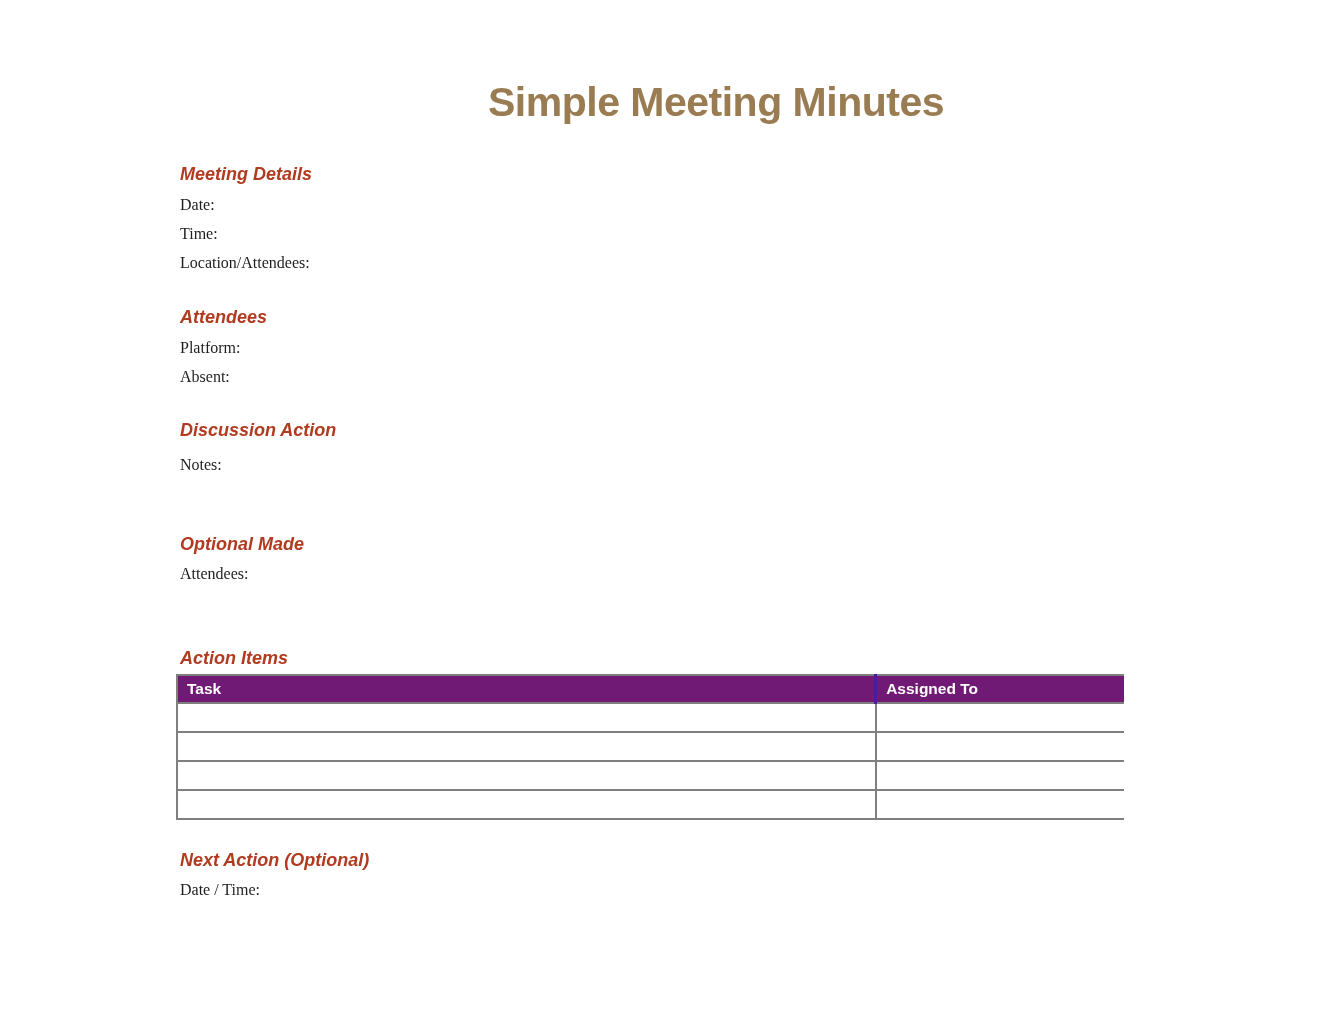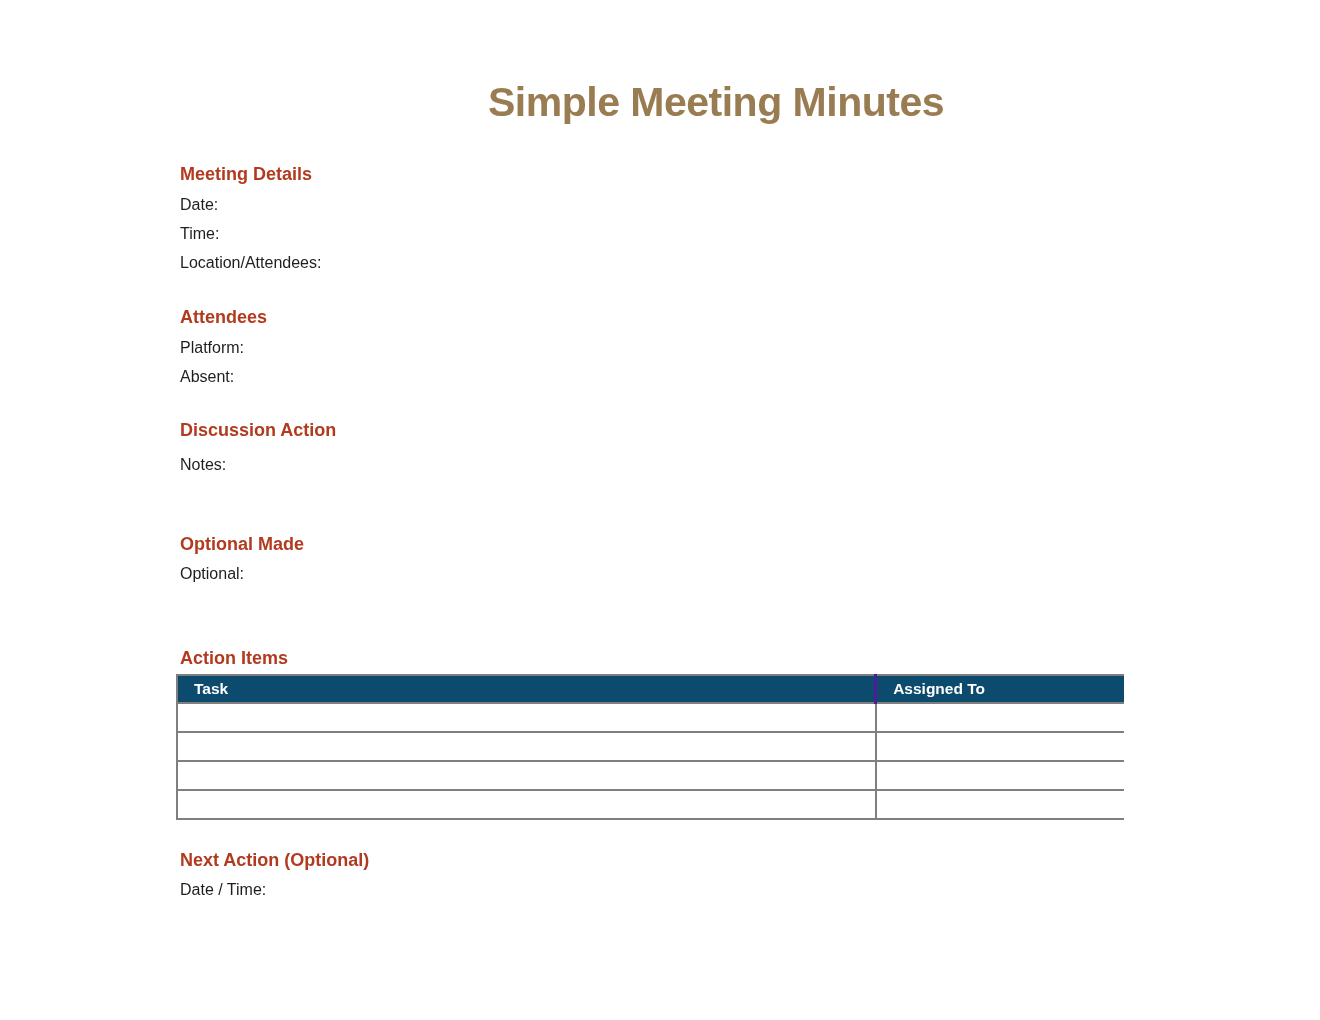--- a/index.html
+++ b/index.html
@@ -26,53 +26,55 @@
     color: #9A7C52;
     line-height: 1.1;
     white-space: nowrap;
   }
   .sec-heading {
     position: absolute;
     left: 180px;
     margin: 0;
     font-size: 18px;
     font-weight: 700;
+    font-style: italic;
     color: #B13A1F;
     line-height: 1.2;
     white-space: nowrap;
   }
   .field-line {
     position: absolute;
     left: 180px;
     margin: 0;
     font-size: 16px;
     font-weight: 400;
     color: #1E1E1E;
     line-height: 1.2;
     white-space: nowrap;
+    font-family: Liberation Serif, serif;
   }
   table.action-table {
     position: absolute;
     left: 176px;
     top: 674px;
     width: 967px;
     border-collapse: collapse;
     border: 2px solid #7F7F7F;
     table-layout: fixed;
   }
   table.action-table col.col-task { width: 72.4%; }
   table.action-table col.col-assigned { width: 27.6%; }
   table.action-table th {
-    background: #0c4a6e;
+    background: #701a75;
     color: #FFFFFF;
     font-size: 15.5px;
     font-weight: 700;
     text-align: left;
     height: 26px;
-    padding: 0 0 0 16px;
+    padding: 0 0 0 9px;
     border: none;
     line-height: 1.1;
   }
   table.action-table th + th {
     border-left: 3px solid #4c1d95;
   }
   table.action-table td {
     height: 27px;
     border: 2px solid #7F7F7F;
     background: #FFFFFF;
@@ -94,21 +96,21 @@
   <p class="field-line" style="top:253px">Location/Attendees:</p>
 
   <h2 class="sec-heading" style="top:307px">Attendees</h2>
   <p class="field-line" style="top:338px">Platform:</p>
   <p class="field-line" style="top:367px">Absent:</p>
 
   <h2 class="sec-heading" style="top:420px">Discussion Action</h2>
   <p class="field-line" style="top:455px">Notes:</p>
 
   <h2 class="sec-heading" style="top:534px">Optional Made</h2>
-  <p class="field-line" style="top:564px">Optional:</p>
+  <p class="field-line" style="top:564px">Attendees:</p>
 
   <h2 class="sec-heading" style="top:648px">Action Items</h2>
 
   <table class="action-table">
     <colgroup>
       <col class="col-task">
       <col class="col-assigned">
     </colgroup>
     <thead>
       <tr>

